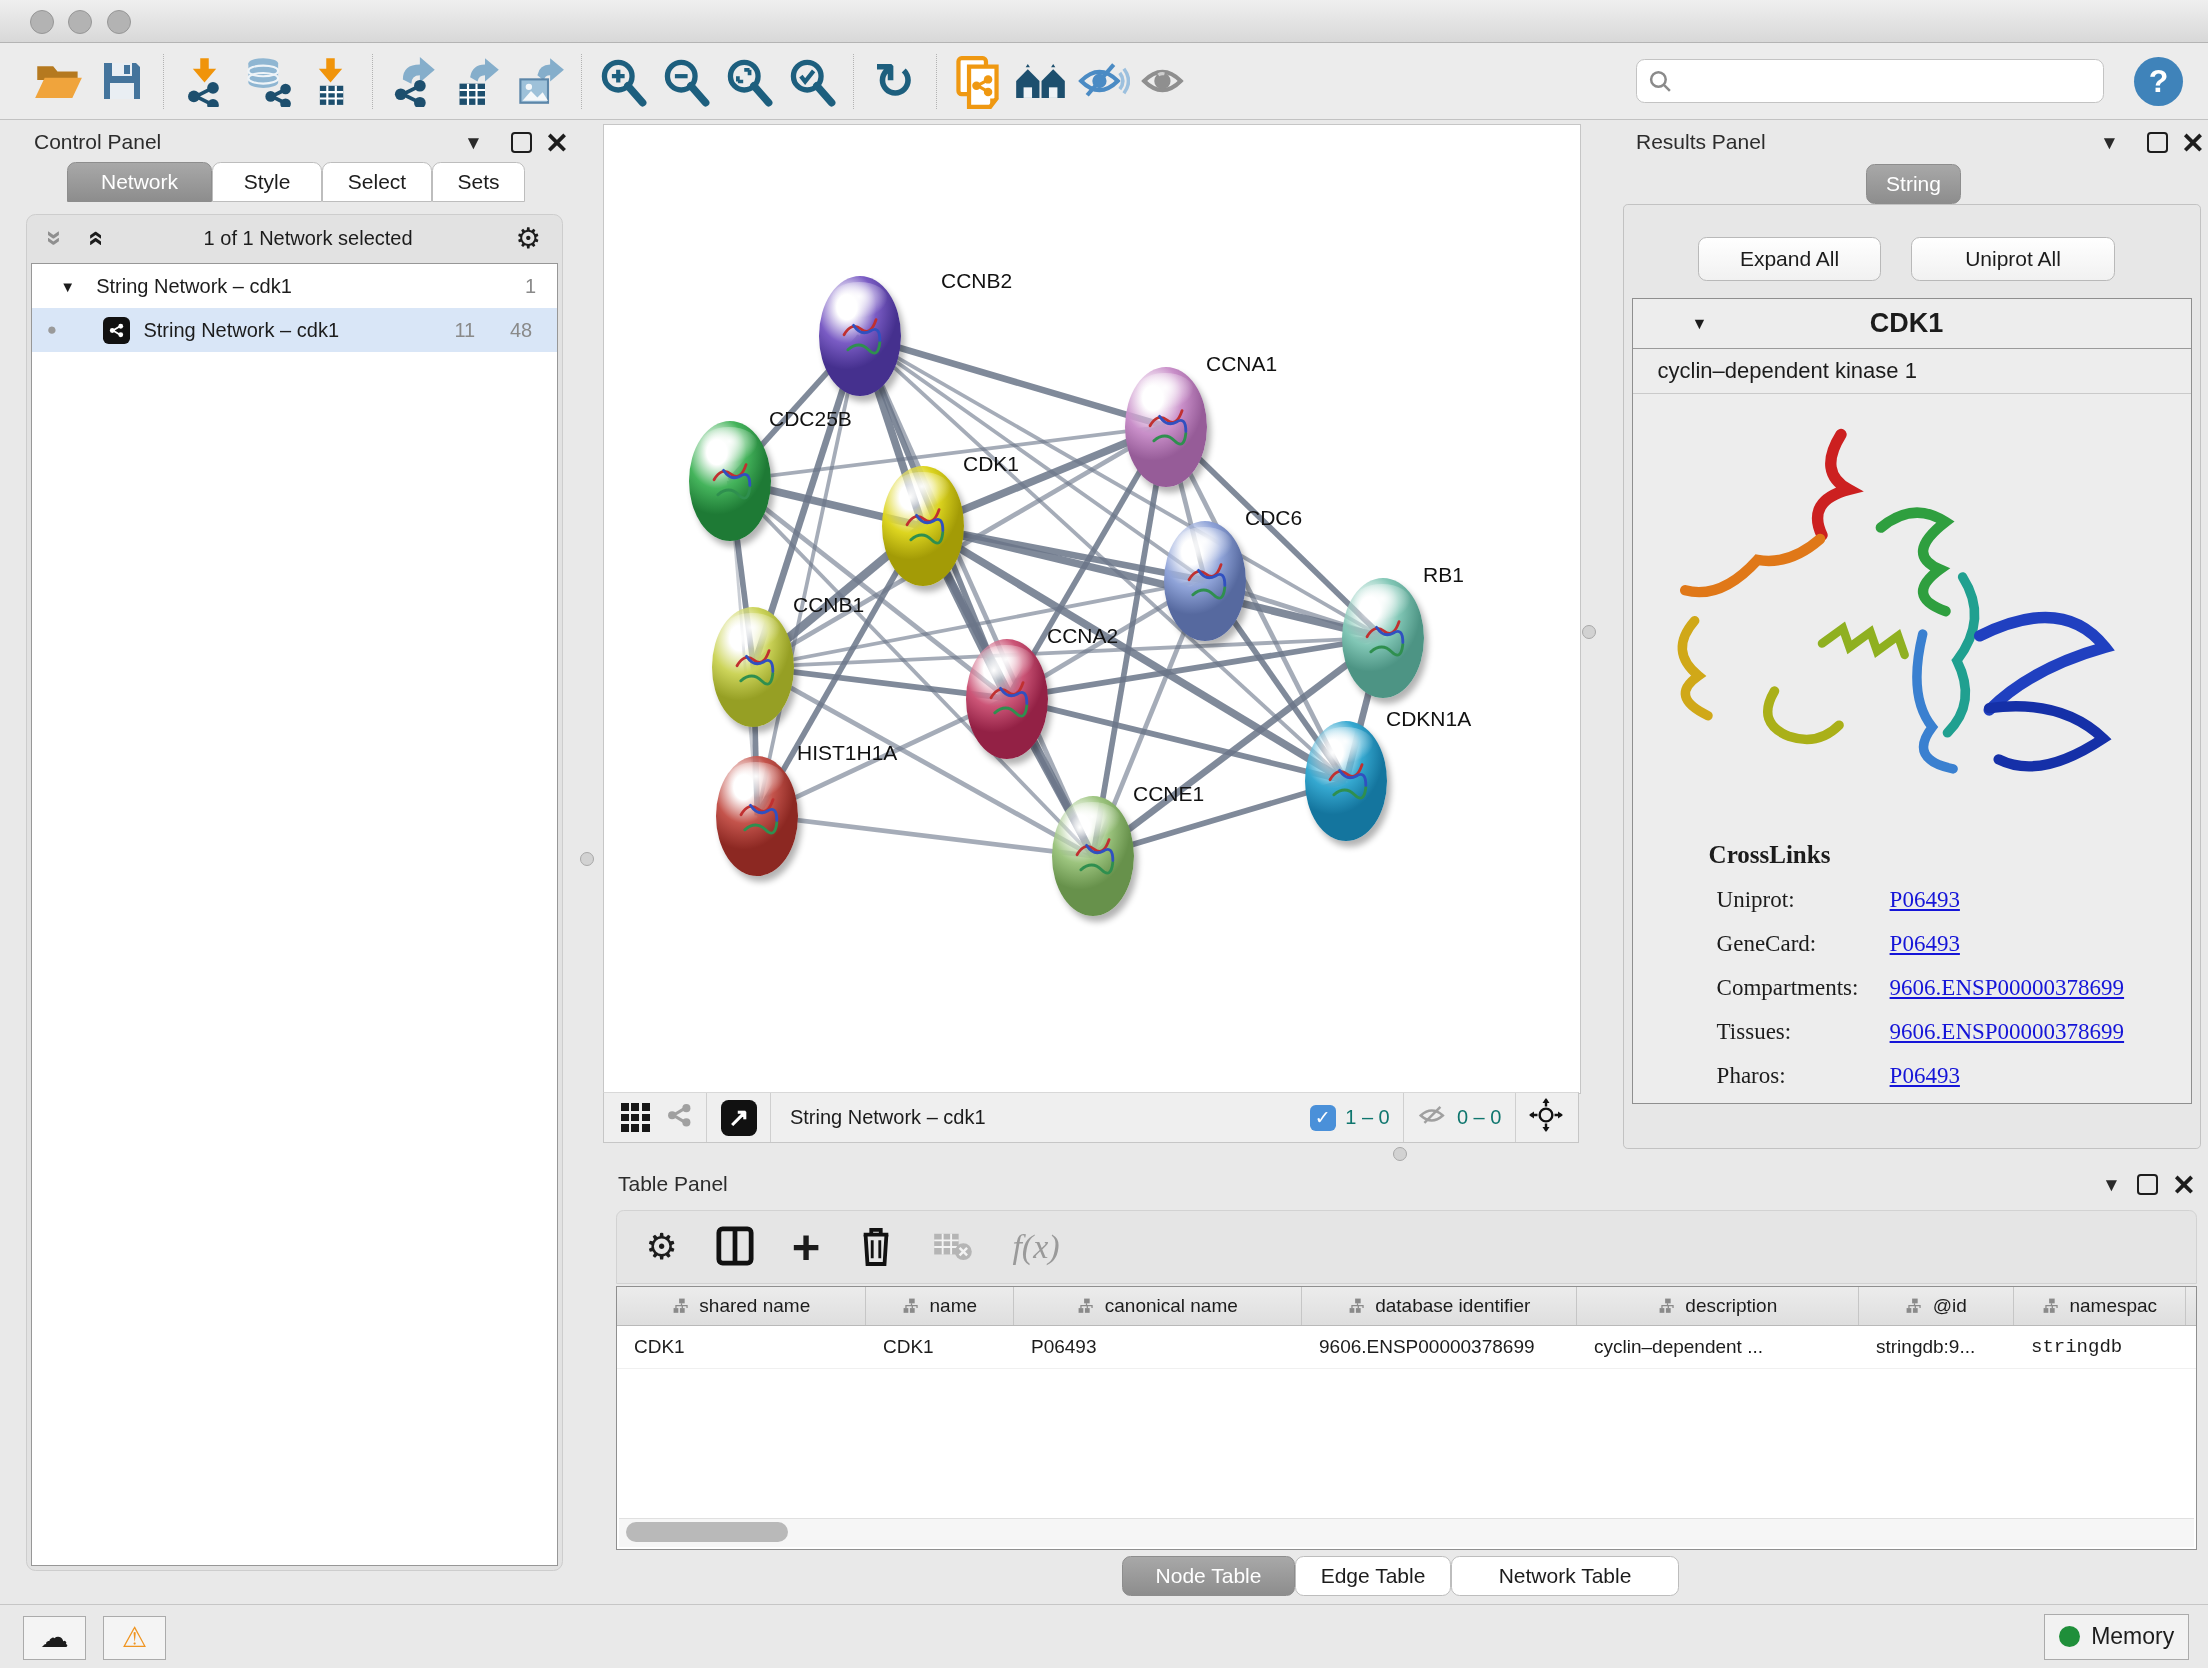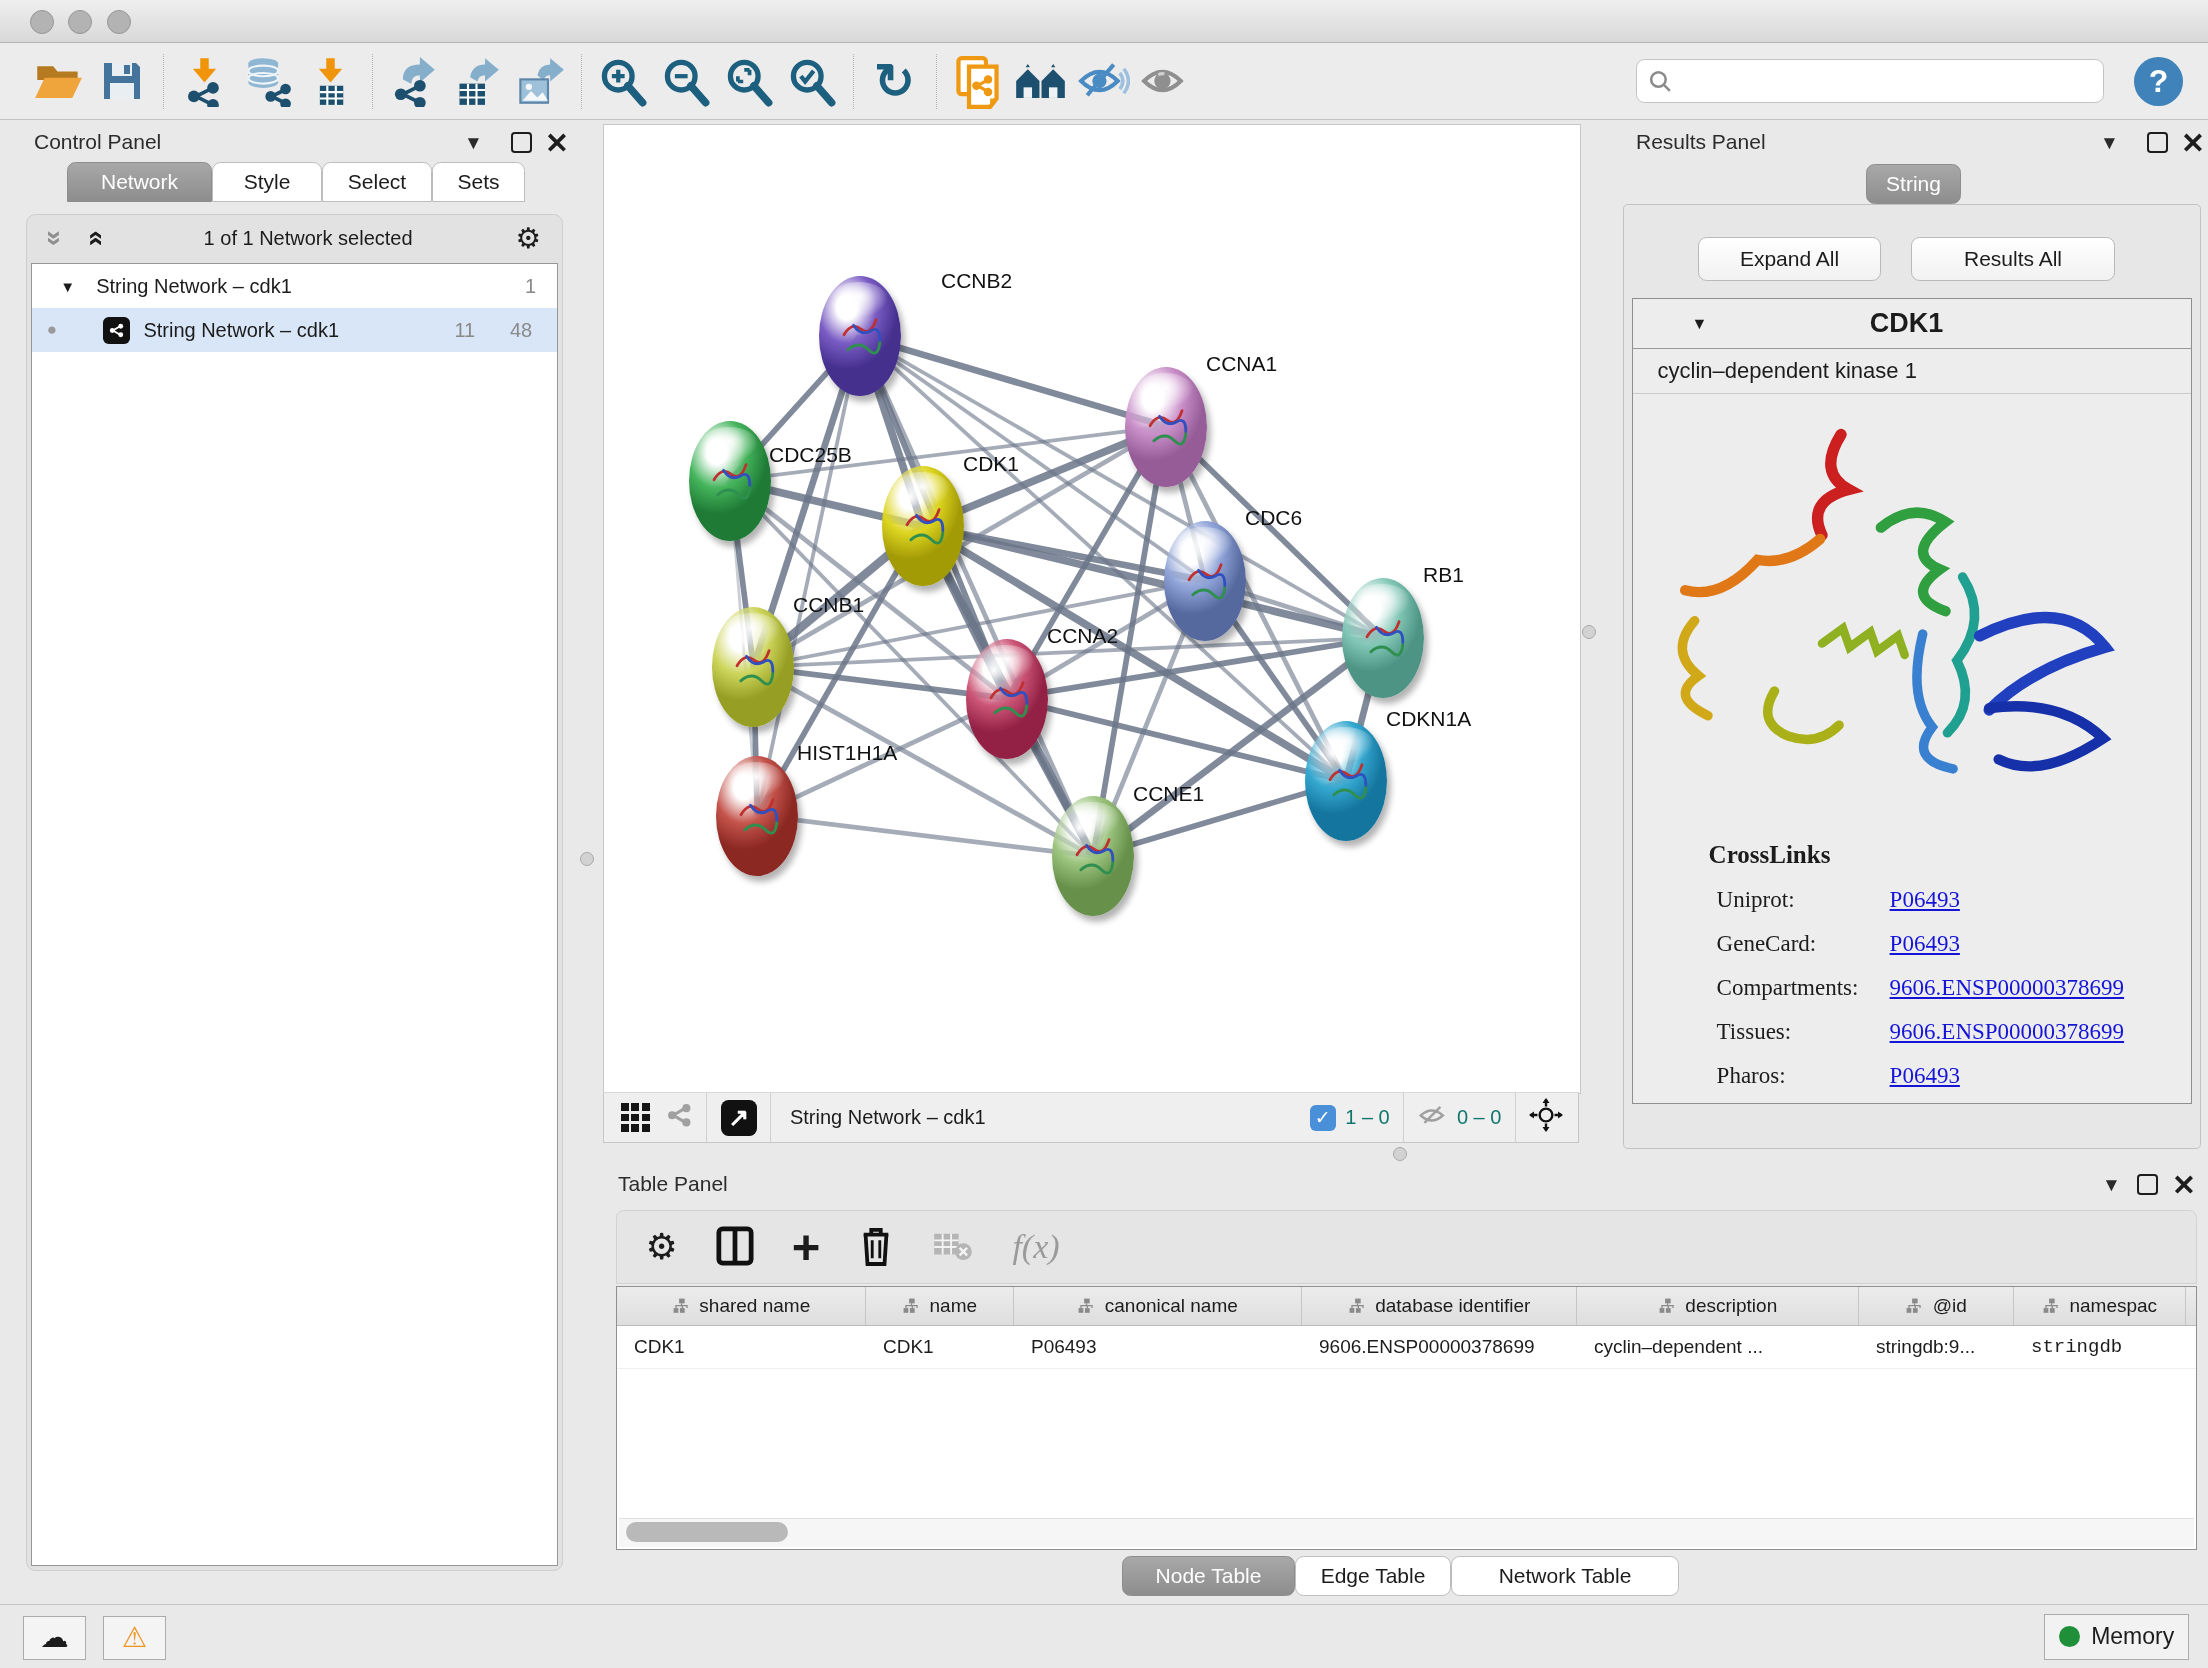--- a/index.html
+++ b/index.html
@@ -386,21 +386,21 @@
     </div>
     <div class="node-label" style="left: 602px; top: 227px;">CCNA1</div>
     <div class="node" style="left: 85px; top: 296px; background: radial-gradient(62% 52% at 34% 26%, rgb(255, 255, 255) 0%, rgba(255, 255, 255, 0.45) 20%, rgb(69, 180, 92) 58%, rgb(30, 122, 53) 100%);">
       <div class="gloss"></div>
       <svg style="position:absolute;left:19px;top:38px;" width="46" height="49" viewBox="0 0 48 52" fill="none" stroke-linecap="round">
         <path d="M6 22 q8 -14 18 -6 t16 -10" stroke="#c03030" stroke-width="3"></path>
         <path d="M10 38 q12 -10 22 0 t12 -8" stroke="#2f8f4f" stroke-width="3"></path>
         <path d="M16 12 q8 12 18 6 t10 10" stroke="#3050c0" stroke-width="3"></path>
       </svg>
     </div>
-    <div class="node-label" style="left: 165px; top: 282px; margin-top: 36px;">CDC25B</div>
+    <div class="node-label" style="left: 165px; top: 282px;">CDC25B</div>
     <div class="node" style="left: 278px; top: 341px; background: radial-gradient(62% 52% at 34% 26%, rgb(255, 255, 255) 0%, rgba(255, 255, 255, 0.45) 20%, rgb(221, 213, 32) 58%, rgb(163, 155, 6) 100%);">
       <div class="gloss"></div>
       <svg style="position:absolute;left:19px;top:38px;" width="46" height="49" viewBox="0 0 48 52" fill="none" stroke-linecap="round">
         <path d="M6 22 q8 -14 18 -6 t16 -10" stroke="#c03030" stroke-width="3"></path>
         <path d="M10 38 q12 -10 22 0 t12 -8" stroke="#2f8f4f" stroke-width="3"></path>
         <path d="M16 12 q8 12 18 6 t10 10" stroke="#3050c0" stroke-width="3"></path>
       </svg>
     </div>
     <div class="node-label" style="left: 359px; top: 327px;">CDK1</div>
     <div class="node" style="left: 560px; top: 396px; background: radial-gradient(62% 52% at 34% 26%, rgb(255, 255, 255) 0%, rgba(255, 255, 255, 0.45) 20%, rgb(143, 163, 216) 58%, rgb(86, 105, 159) 100%);">
@@ -516,21 +516,21 @@
 
 <div class="rp-titlerow">
   <span class="panel-title abs" style="left:19px;top:5.7px;">Results Panel</span>
   <span class="panel-caret abs" style="left:483px;top:7.6px;">▼</span>
   <span class="panel-box abs" style="left:530px;top:7.6px;"></span>
   <span class="panel-x abs" style="left:564px;top:4.8px;">✕</span>
 </div>
 <div class="rp-tab tab selected" style="border-radius:8.6px;">String</div>
 <div class="rp-outer">
   <div class="rp-btn" style="left:74px;width:183px;">Expand All</div>
-  <div class="rp-btn" style="left:287px;width:204px;">Results All</div>
+  <div class="rp-btn" style="left:287px;width:204px;">Uniprot All</div>
   <div class="rp-inner">
     <div class="rp-head">
       <span style="margin-left:59px;font-size:16px;">▼</span>
       <span style="flex:1;text-align:center;font-weight:bold;font-size:27px;margin-right:86px;">CDK1</span>
     </div>
     <div class="rp-desc">
       <span style="margin-left:25px;">cyclin–dependent kinase 1</span>
     </div>
     <svg class="abs" style="left:27px;top:107px;" width="495" height="418" viewBox="0 0 520 440" fill="none" stroke-linecap="round">
       <path d="M190 30 q-25 40 8 58 q-45 12 -28 48" stroke="#cc2020" stroke-width="12"></path>

